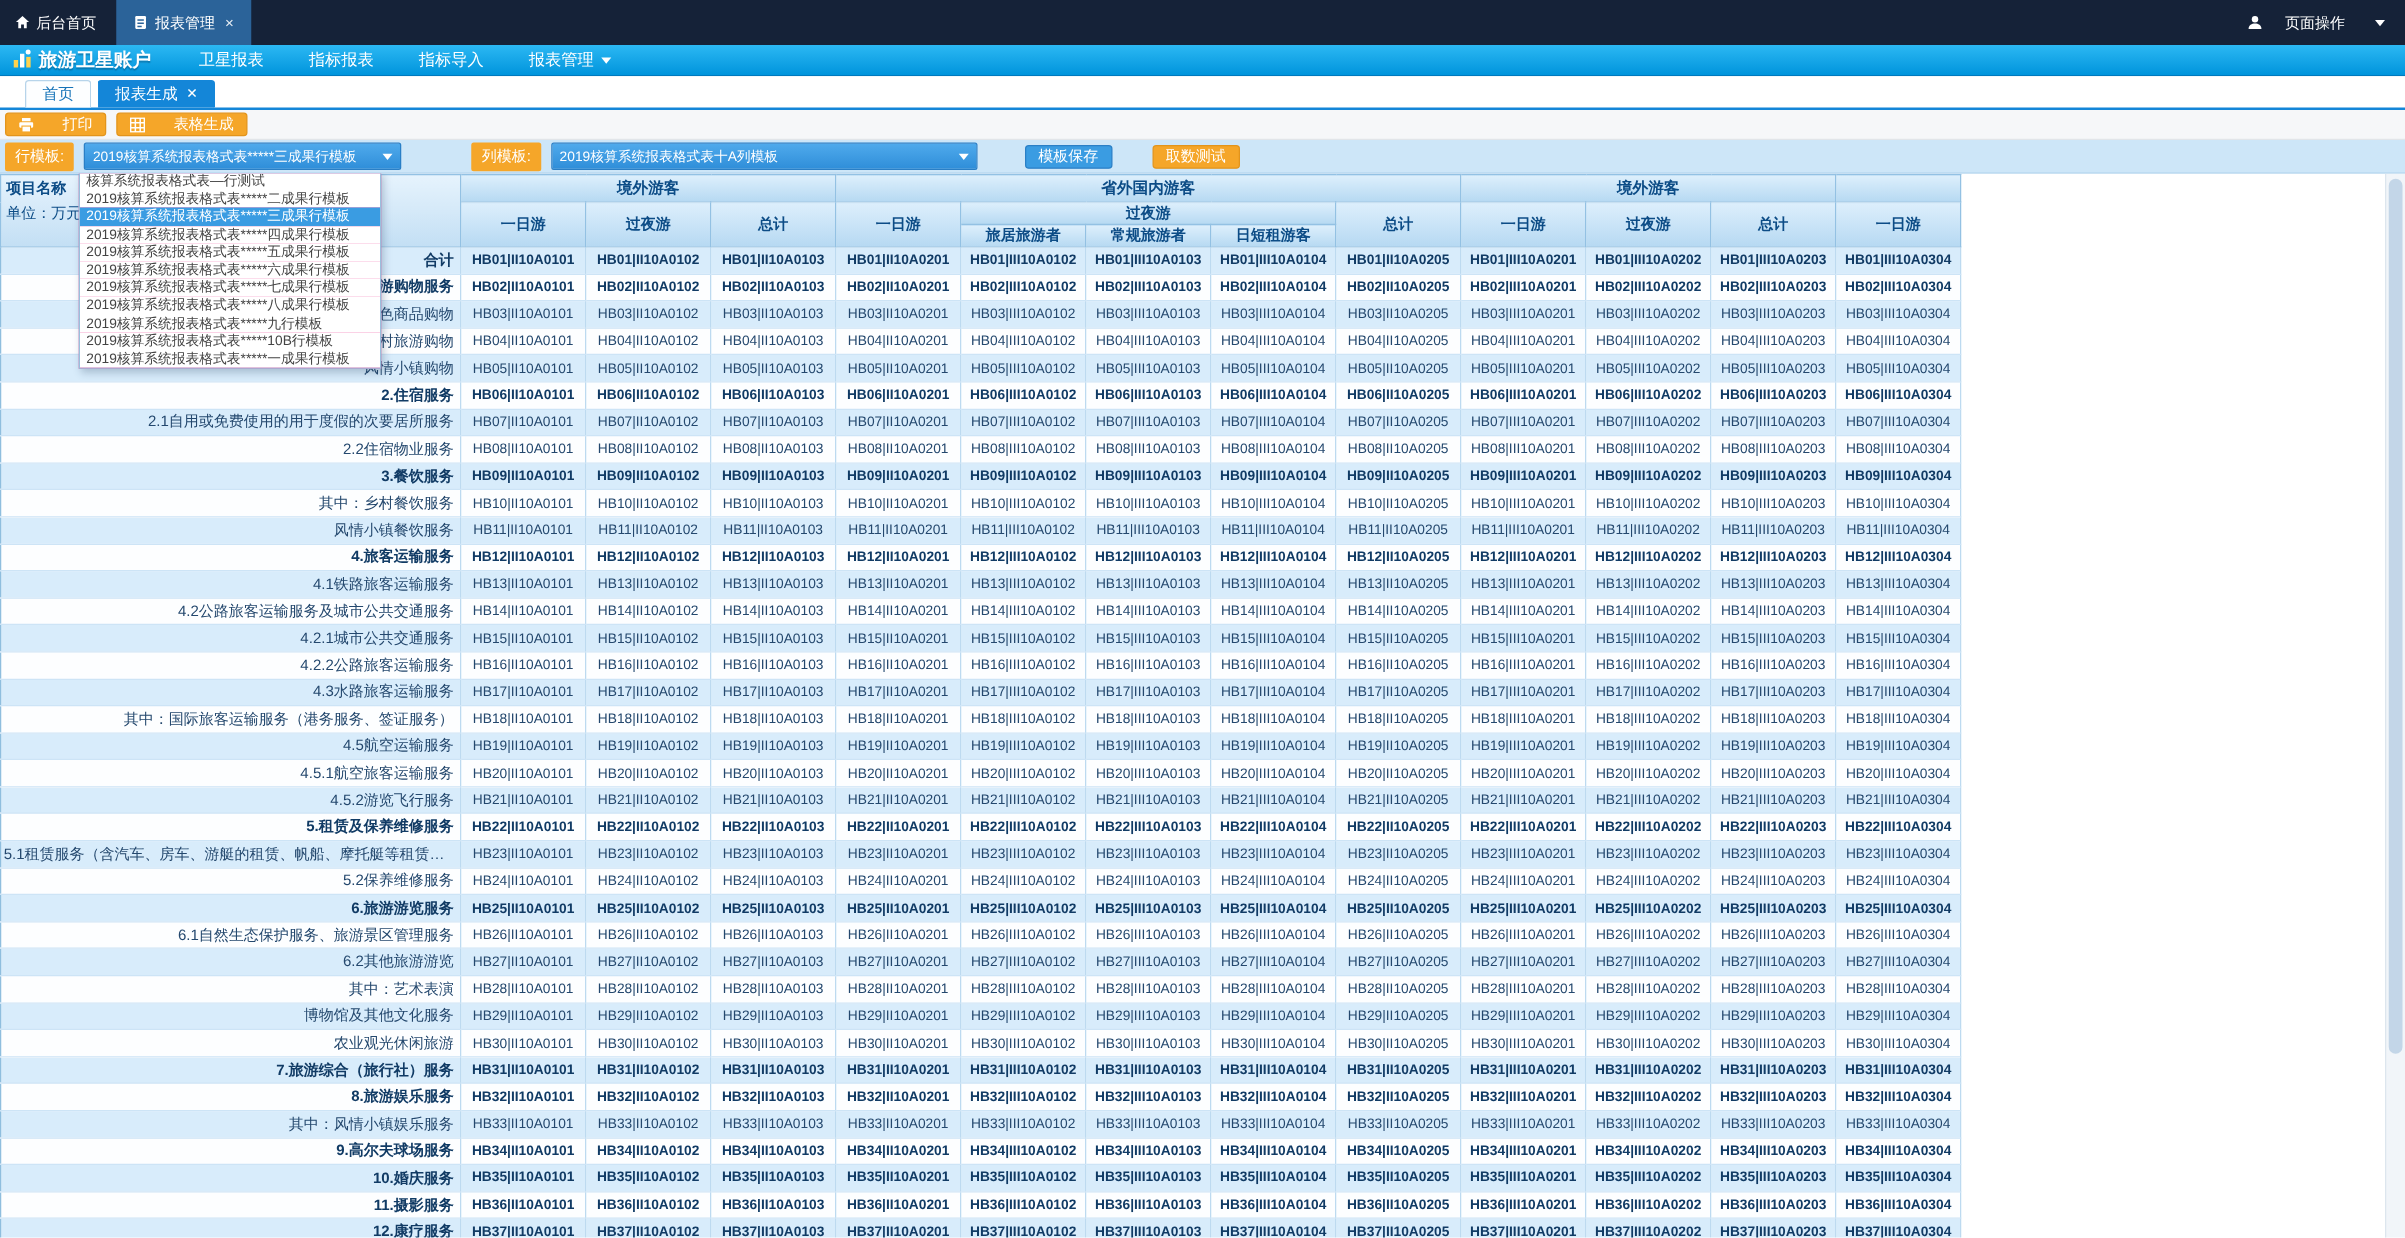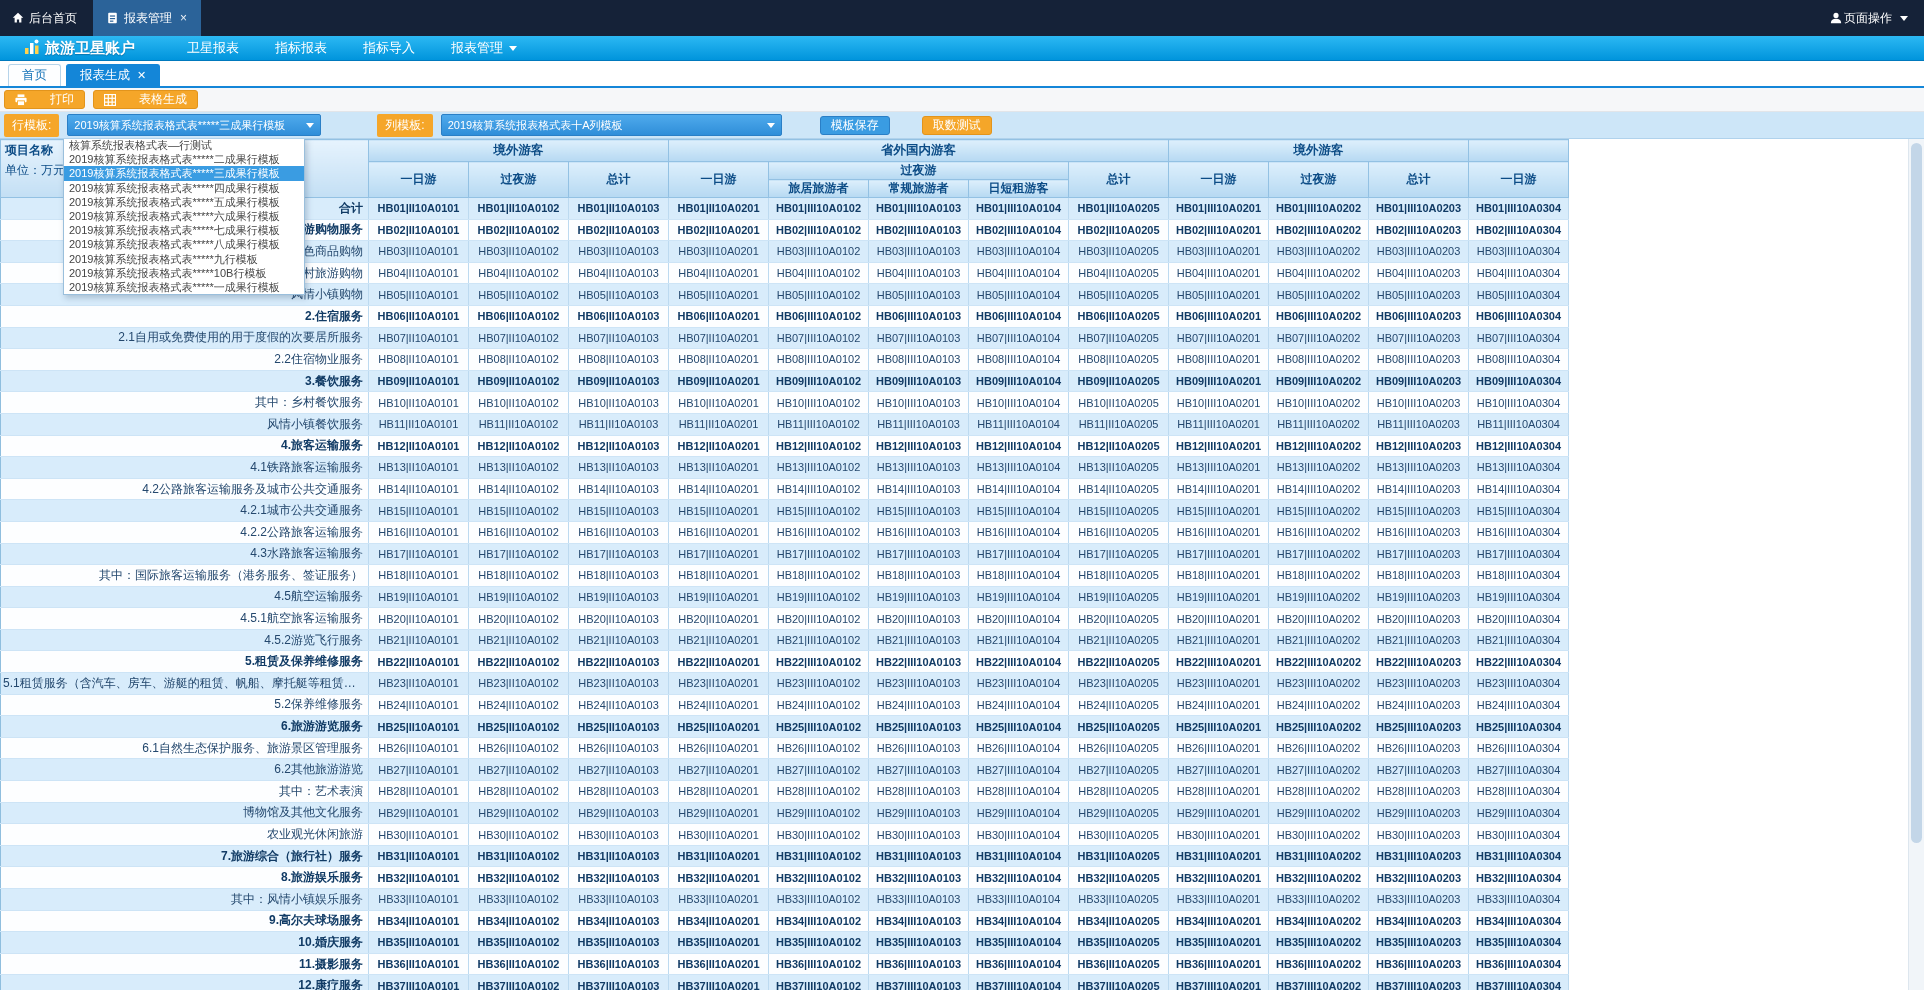--- a/index.html
+++ b/index.html
@@ -6,28 +6,28 @@
   body{
     width:1924px;height:990px;overflow:hidden;background:#ffffff;
     font-family:"Liberation Sans","DejaVu Sans",sans-serif;
     -webkit-font-smoothing:antialiased;
   }
   
   .topbar{height:36px;background:#152238;display:flex;align-items:stretch;color:#fff;font-size:12px;position:relative;}
   .tb-home{display:flex;align-items:center;gap:5px;padding:0 12px;cursor:pointer;}
   .tb-tab{display:flex;align-items:center;gap:6px;padding:0 14px;background:#2b6399;cursor:pointer;margin-left:4px;}
   .tb-x{font-size:12px;line-height:1;opacity:.9;margin-left:2px;}
-  .tb-right{margin-left:auto;display:flex;align-items:center;gap:2px;padding:0 16px;cursor:pointer;}
+  .tb-right{margin-left:auto;display:flex;align-items:center;gap:18px;padding:0 16px;cursor:pointer;}
   
   .menubar{height:24px;background:linear-gradient(180deg,#2cb8f3,#0094dc);border-bottom:1px solid #0079bd;display:flex;align-items:center;color:#fff;}
-  .brand{display:flex;align-items:flex-start;gap:5px;padding:0 24px;font-size:15px;font-weight:bold;text-shadow:0 1px 1px rgba(0,60,100,.4);}
+  .brand{display:flex;align-items:flex-start;gap:5px;padding:0 10px;font-size:15px;font-weight:bold;text-shadow:0 1px 1px rgba(0,60,100,.4);}
   .menu-items{display:flex;align-items:center;margin-left:10px;}
   .menu-item{padding:0 18px;font-size:13px;cursor:pointer;display:flex;align-items:center;}
   
-  .tabrow{height:25px;background:#ffffff;border-bottom:2px solid #1486d8;display:flex;align-items:flex-end;padding-left:8px;gap:5px;}
+  .tabrow{height:25px;background:#ffffff;border-bottom:2px solid #1486d8;display:flex;align-items:flex-end;padding-left:20px;gap:5px;}
   .tab{height:21px;display:flex;align-items:center;gap:7px;padding:0 13px;font-size:12.5px;border:1px solid #b7d4ea;border-bottom:none;border-radius:3px 3px 0 0;background:#fdfeff;color:#1673b8;cursor:pointer;}
   .tab.active{background:#1486d8;color:#fff;border-color:#1486d8;}
   .tab-close{font-size:11px;font-weight:bold;line-height:1;}
   
   .toolbar{height:23px;background:#f6f7f9;border-bottom:1px solid #e2e5e9;display:flex;align-items:center;gap:8px;padding-left:4px;}
   .btn{display:inline-flex;align-items:center;gap:23px;height:19px;padding:0 10px;font-size:12px;color:#fff;border-radius:3px;cursor:pointer;border:1px solid transparent;font-family:inherit;}
   .btn.orange{background:#f5a629;border-color:#e2941c;}
   .btn.blue{background:#3a9ce2;border-color:#2a7fc6;}
   
   .filterbar{height:26px;background:#cde6f8;border-bottom:1px solid #b0d2ec;display:flex;align-items:center;gap:8px;padding-left:4px;}

